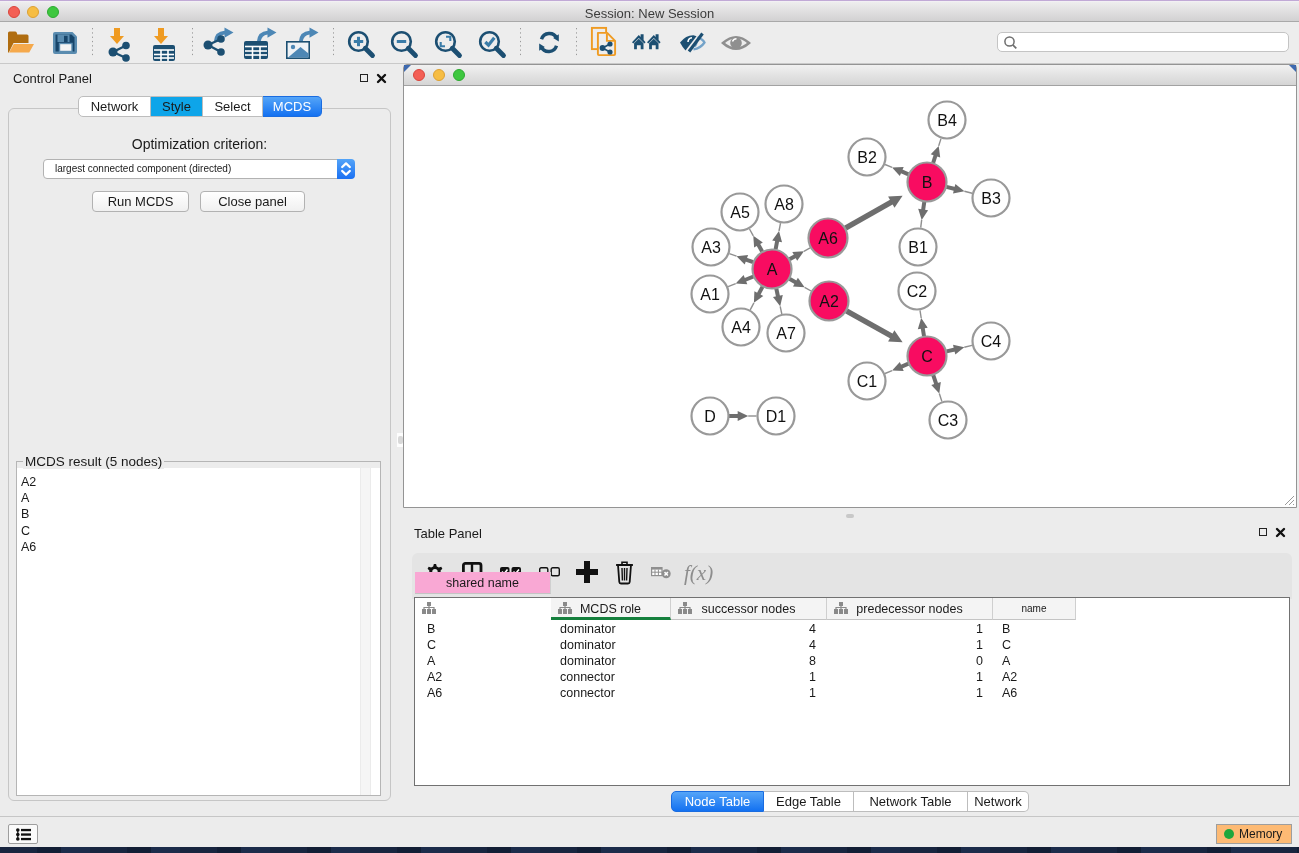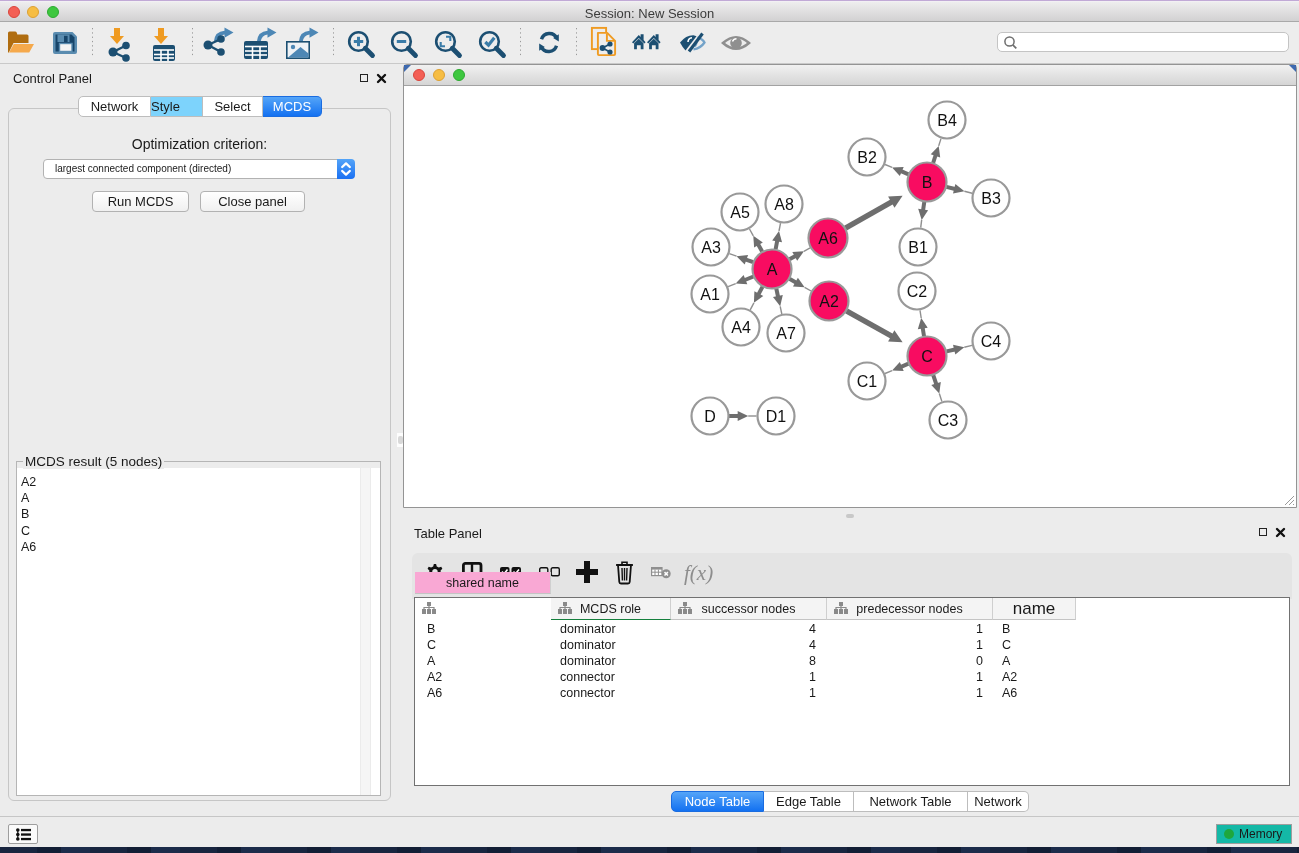--- a/index.html
+++ b/index.html
@@ -157,21 +157,21 @@
   </svg>
 
 <div class="abs" style="left:13px;top:71px;">Control Panel</div>
 <div class="abs" style="left:360px;top:74px;width:8px;height:8px;border:1.5px solid #222;"></div>
 <svg class="abs" style="left:376px;top:73px;" width="11" height="11">
     <path d="M2,2 L9,9 M9,2 L2,9" stroke="#111" stroke-width="2.4" stroke-linecap="round"></path>
   </svg>
 <div class="abs" style="left:8px;top:108px;width:383px;height:693px;background:#ececec;border:1px solid #c6c6c6;border-radius:6px;"></div>
 <div class="abs" style="left:78px;top:96px;height:21px;display:flex;font-size:13px;">
  <div style="width:73px;background:#fff;border:1px solid #bdbdbd;border-radius:5px 0 0 5px;text-align:center;line-height:20px;">Network</div>
- <div style="width:52px;background:#7dd3fc;border:1px solid #bdbdbd;border-left:none;text-align:left;line-height:20px;">Style</div>
+ <div style="width:52px;background:#0ea5e9;border:1px solid #bdbdbd;border-left:none;text-align:center;line-height:20px;">Style</div>
  <div style="width:60px;background:#fff;border:1px solid #bdbdbd;border-left:none;text-align:center;line-height:20px;">Select</div>
  <div style="width:59px;background:linear-gradient(#55a5f8,#1371f1);border:1px solid #1a6ce0;border-left:none;border-radius:0 5px 5px 0;text-align:center;line-height:20px;color:#fff;">MCDS</div>
 </div>
 <div class="abs" style="left:0px;top:136px;width:399px;text-align:center;font-size:14px;">Optimization criterion:</div>
 <div class="abs" style="left:43px;top:159px;width:311px;height:20px;background:#fff;border:1px solid #b2b2b2;border-radius:4px;line-height:18px;padding-left:11px;font-size:10px;">largest connected component (directed)</div>
 <div class="abs" style="left:337px;top:159px;width:18px;height:20px;background:linear-gradient(#54a4f8,#1a70f3);border-radius:0 4px 4px 0;"></div>
 <svg class="abs" style="left:337px;top:159px;" width="18" height="20">
     <path d="M5.2,8 L9,4.4 L12.8,8 M5.2,12 L9,15.6 L12.8,12" fill="none" stroke="#fff" stroke-width="2.3" stroke-linejoin="round" stroke-linecap="round"></path>
   </svg>
 <div class="abs" style="left:92px;top:191px;width:97px;height:21px;background:linear-gradient(#ffffff,#f0f0f0);border:1px solid #b2b2b2;border-radius:4px;text-align:center;line-height:19px;">Run MCDS</div>
@@ -351,24 +351,24 @@
         <line x1="4" y1="2.6" x2="4" y2="8.6"></line>
         <line x1="7.4" y1="2.6" x2="7.4" y2="8.6"></line>
       </g>
       <circle cx="15.2" cy="6.8" r="4.5" fill="#8f8f8f"></circle>
       <path d="M13.5,5.1 L16.9,8.5 M16.9,5.1 L13.5,8.5" stroke="#fff" stroke-width="1.5"></path>
     </g>
  <text x="272" y="27" font-family="Liberation Serif,serif" font-style="italic" font-size="21" fill="#8d8d8d">f(x)</text>
 </svg>
 <div class="abs" style="left:414px;top:597px;width:876px;height:189px;background:#fff;border:1px solid #717171;"></div>
 <div class="abs" style="left:415px;top:572px;width:136px;height:22px;background:#f9a8d4;border-right:1px solid #cfcfcf;border-bottom:1px solid #c4c4c4;font-size:12.5px;text-align:center;line-height:22px;">shared name</div>
-<div class="abs" style="left:551px;top:598px;width:120px;height:22px;background:#f4f4f4;border-right:1px solid #cfcfcf;border-bottom:1px solid #15803d;font-size:12.5px;text-align:center;line-height:22px;">MCDS role</div>
+<div class="abs" style="left:551px;top:598px;width:120px;height:22px;background:#f4f4f4;border-right:1px solid #cfcfcf;border-bottom:3px solid #15803d;font-size:12.5px;text-align:center;line-height:22px;">MCDS role</div>
 <div class="abs" style="left:671px;top:598px;width:156px;height:22px;background:#f4f4f4;border-right:1px solid #cfcfcf;border-bottom:1px solid #c4c4c4;font-size:12.5px;text-align:center;line-height:22px;">successor nodes</div>
 <div class="abs" style="left:827px;top:598px;width:166px;height:22px;background:#f4f4f4;border-right:1px solid #cfcfcf;border-bottom:1px solid #c4c4c4;font-size:12.5px;text-align:center;line-height:22px;">predecessor nodes</div>
-<div class="abs" style="left:993px;top:598px;width:83px;height:22px;background:#f4f4f4;border-right:1px solid #cfcfcf;border-bottom:1px solid #c4c4c4;font-size:17px;text-align:center;line-height:22px;">name</div>
+<div class="abs" style="left:993px;top:598px;width:83px;height:22px;background:#f4f4f4;border-right:1px solid #cfcfcf;border-bottom:1px solid #c4c4c4;font-size:10px;text-align:center;line-height:22px;">name</div>
 <svg class="abs" style="left:422px;top:602px;" width="14" height="13">
     <g fill="#8a8a8a">
       <rect x="5" y="0" width="4" height="4"></rect>
       <rect x="0" y="7" width="4" height="5"></rect>
       <rect x="5" y="7" width="4" height="5"></rect>
       <rect x="10" y="7" width="4" height="5"></rect>
       <path d="M2,9 L2,5.5 L12,5.5 L12,9 M7,4 L7,9" stroke="#8a8a8a" stroke-width="1.2" fill="none"></path>
     </g>
   </svg>
 <svg class="abs" style="left:558px;top:602px;" width="14" height="13">
@@ -436,14 +436,14 @@
     <g fill="#111">
       <circle cx="1.8" cy="2" r="1.8"></circle>
       <circle cx="1.8" cy="6.5" r="1.8"></circle>
       <circle cx="1.8" cy="11" r="1.8"></circle>
       <rect x="1.2" y="2" width="1.2" height="9"></rect>
       <rect x="5" y="0.9" width="10" height="2.3"></rect>
       <rect x="5" y="5.4" width="10" height="2.3"></rect>
       <rect x="5" y="9.9" width="10" height="2.3"></rect>
     </g>
   </svg>
-<div class="abs" style="left:1216px;top:824px;width:76px;height:20px;background:#14b8a6;border:1px solid #9e9e9e;font-size:12px;line-height:19px;"><span style="display:inline-block;width:10px;height:10px;border-radius:50%;background:#1ea73d;margin:0 5px 0 7px;vertical-align:-1px;"></span>Memory</div>
+<div class="abs" style="left:1216px;top:824px;width:76px;height:20px;background:#fdba74;border:1px solid #9e9e9e;font-size:12px;line-height:19px;"><span style="display:inline-block;width:10px;height:10px;border-radius:50%;background:#1ea73d;margin:0 5px 0 7px;vertical-align:-1px;"></span>Memory</div>
 <div class="abs" style="left:0;top:847px;width:1299px;height:6px;background:repeating-linear-gradient(90deg,#18253f 0 37px,#121e35 37px 61px,#1c2c4b 61px 90px);"></div>
 
 </body></html>

